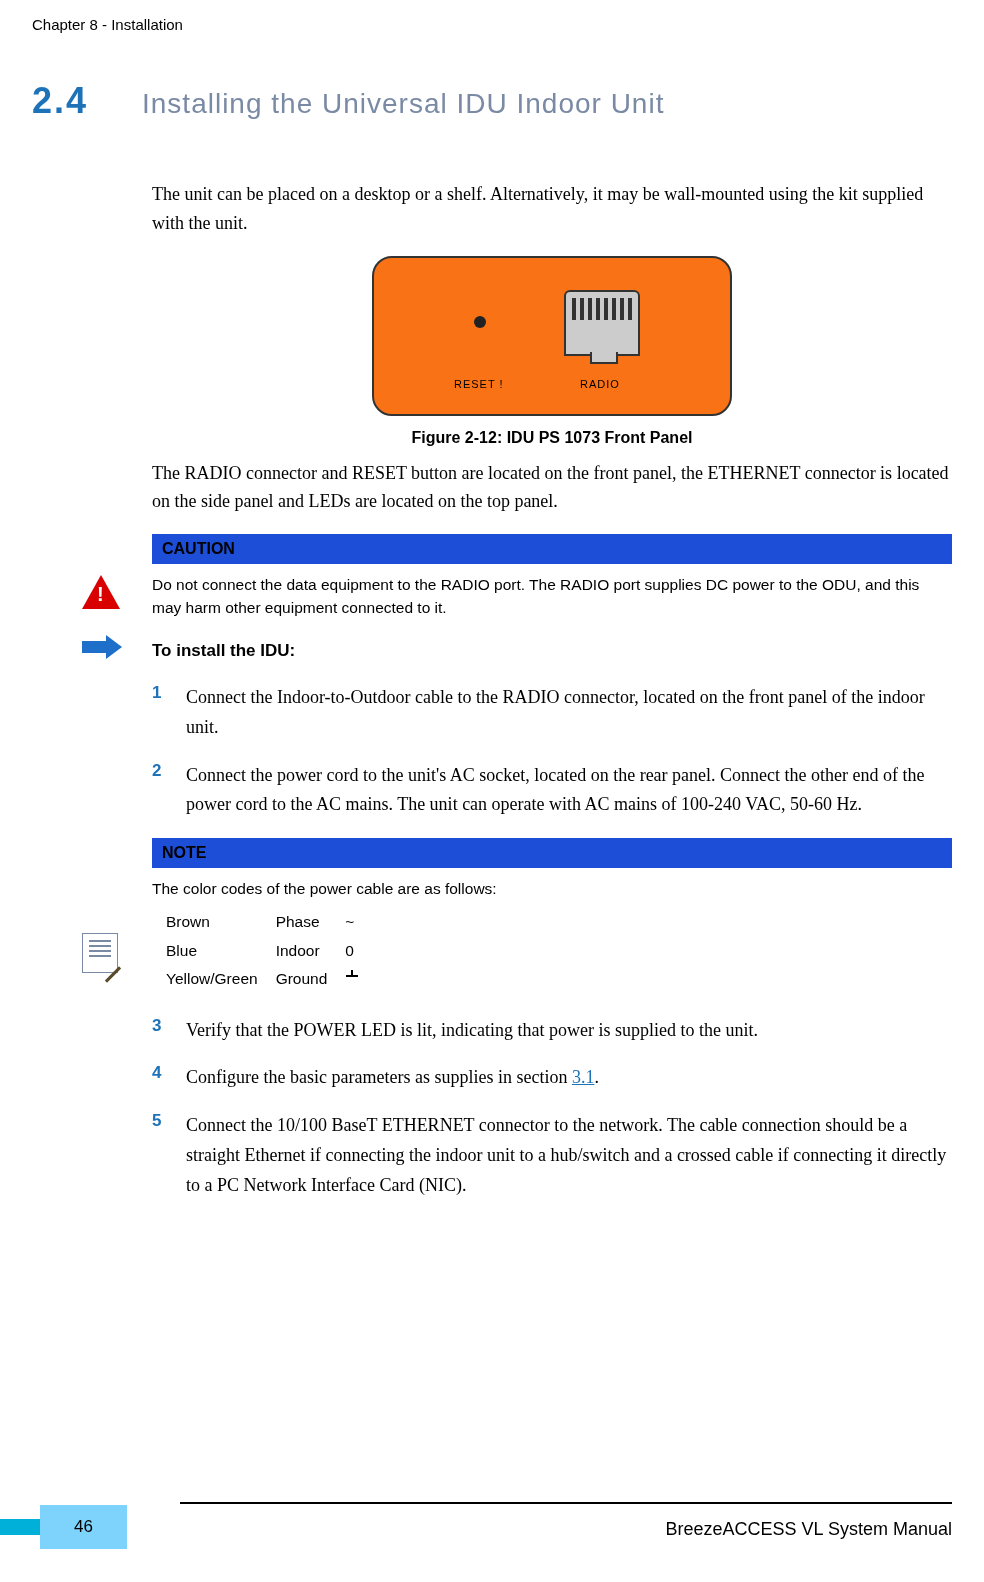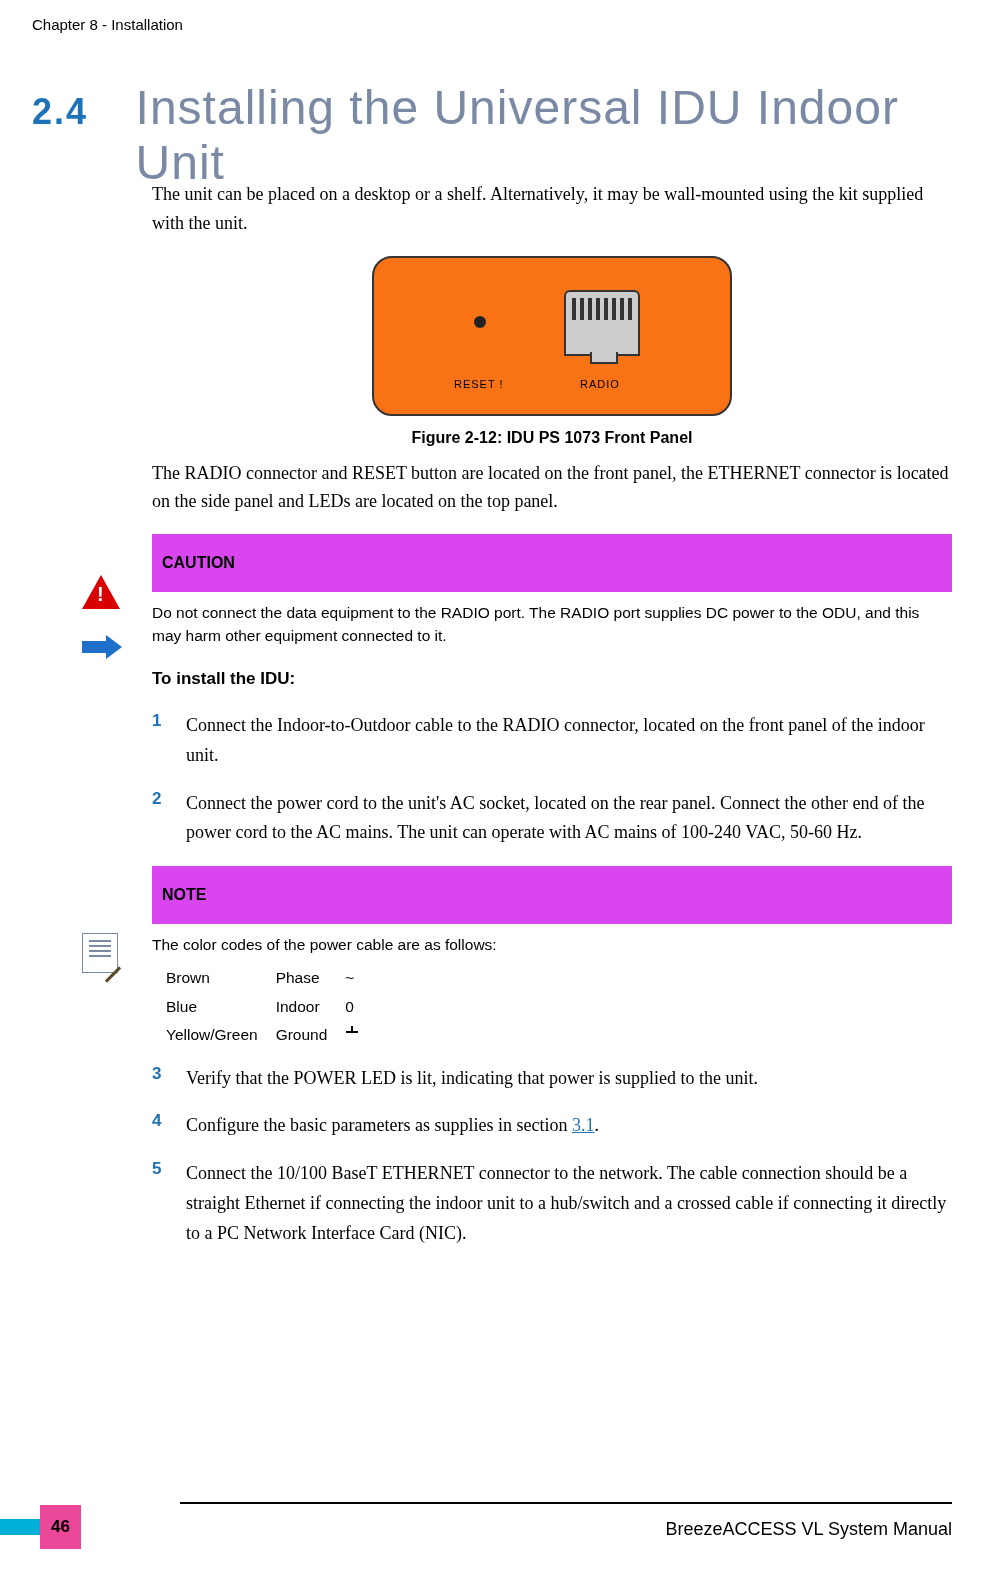--- a/index.html
+++ b/index.html
@@ -27,21 +27,21 @@
   }
   .section-number {
     color: #1e73b8;
     font-size: 36px;
     font-weight: 600;
     letter-spacing: 2px;
     width: 110px;
   }
   .section-title {
     color: #7a8aa5;
-    font-size: 48px;
+    font-size: 28px;
     font-weight: 400;
     letter-spacing: 1px;
   }
   .body-col {
     position: absolute;
     left: 152px;
     right: 32px;
     top: 180px;
   }
   .para {
@@ -107,24 +107,24 @@
     letter-spacing: 1px;
   }
   .lbl-reset { left: 80px; }
   .lbl-radio { left: 206px; }
   .figure-caption {
     font-weight: bold;
     font-size: 16px;
     margin-top: 9px;
   }
   .callout-bar {
-    background: #d946ef;
+    background: #1d4ed8;
     color: #000;
     font-weight: bold;
-    padding: 20px 10px;
+    padding: 6px 10px;
     font-size: 16px;
     margin-top: 4px;
   }
   .callout-body {
     font-size: 15.5px;
     line-height: 1.45;
     padding: 10px 0 6px 0;
   }
   .icon-col {
     position: absolute;
@@ -220,21 +220,21 @@
     font-size: 17px;
     width: 34px;
     flex-shrink: 0;
   }
   .num-text {
     font-family: Georgia, 'Times New Roman', serif;
     font-size: 18px;
     line-height: 1.65;
   }
   .color-table {
-    margin: 8px 0 8px 14px;
+    margin: 8px 0 16px 14px;
     font-size: 15.5px;
     border-collapse: collapse;
   }
   .color-table td {
     padding: 3px 18px 3px 0;
   }
   .ground-sym {
     display: inline-block;
     position: relative;
     width: 14px;
@@ -279,23 +279,23 @@
     height: 46px;
     display: flex;
     align-items: center;
   }
   .cyan-bar {
     width: 40px;
     height: 16px;
     background: #00b0d8;
   }
   .page-num-box {
-    background: #ec4899;
-    padding: 12px 11px;
-    font-weight: bold;
+    background: #7dd3fc;
+    padding: 12px 34px;
+    font-weight: normal;
     font-size: 17px;
   }
 </style>
 </head>
 <body>
 
 <div class="chapter-header">Chapter 8 - Installation</div>
 
 <div class="section-row">
   <div class="section-number">2.4</div>

